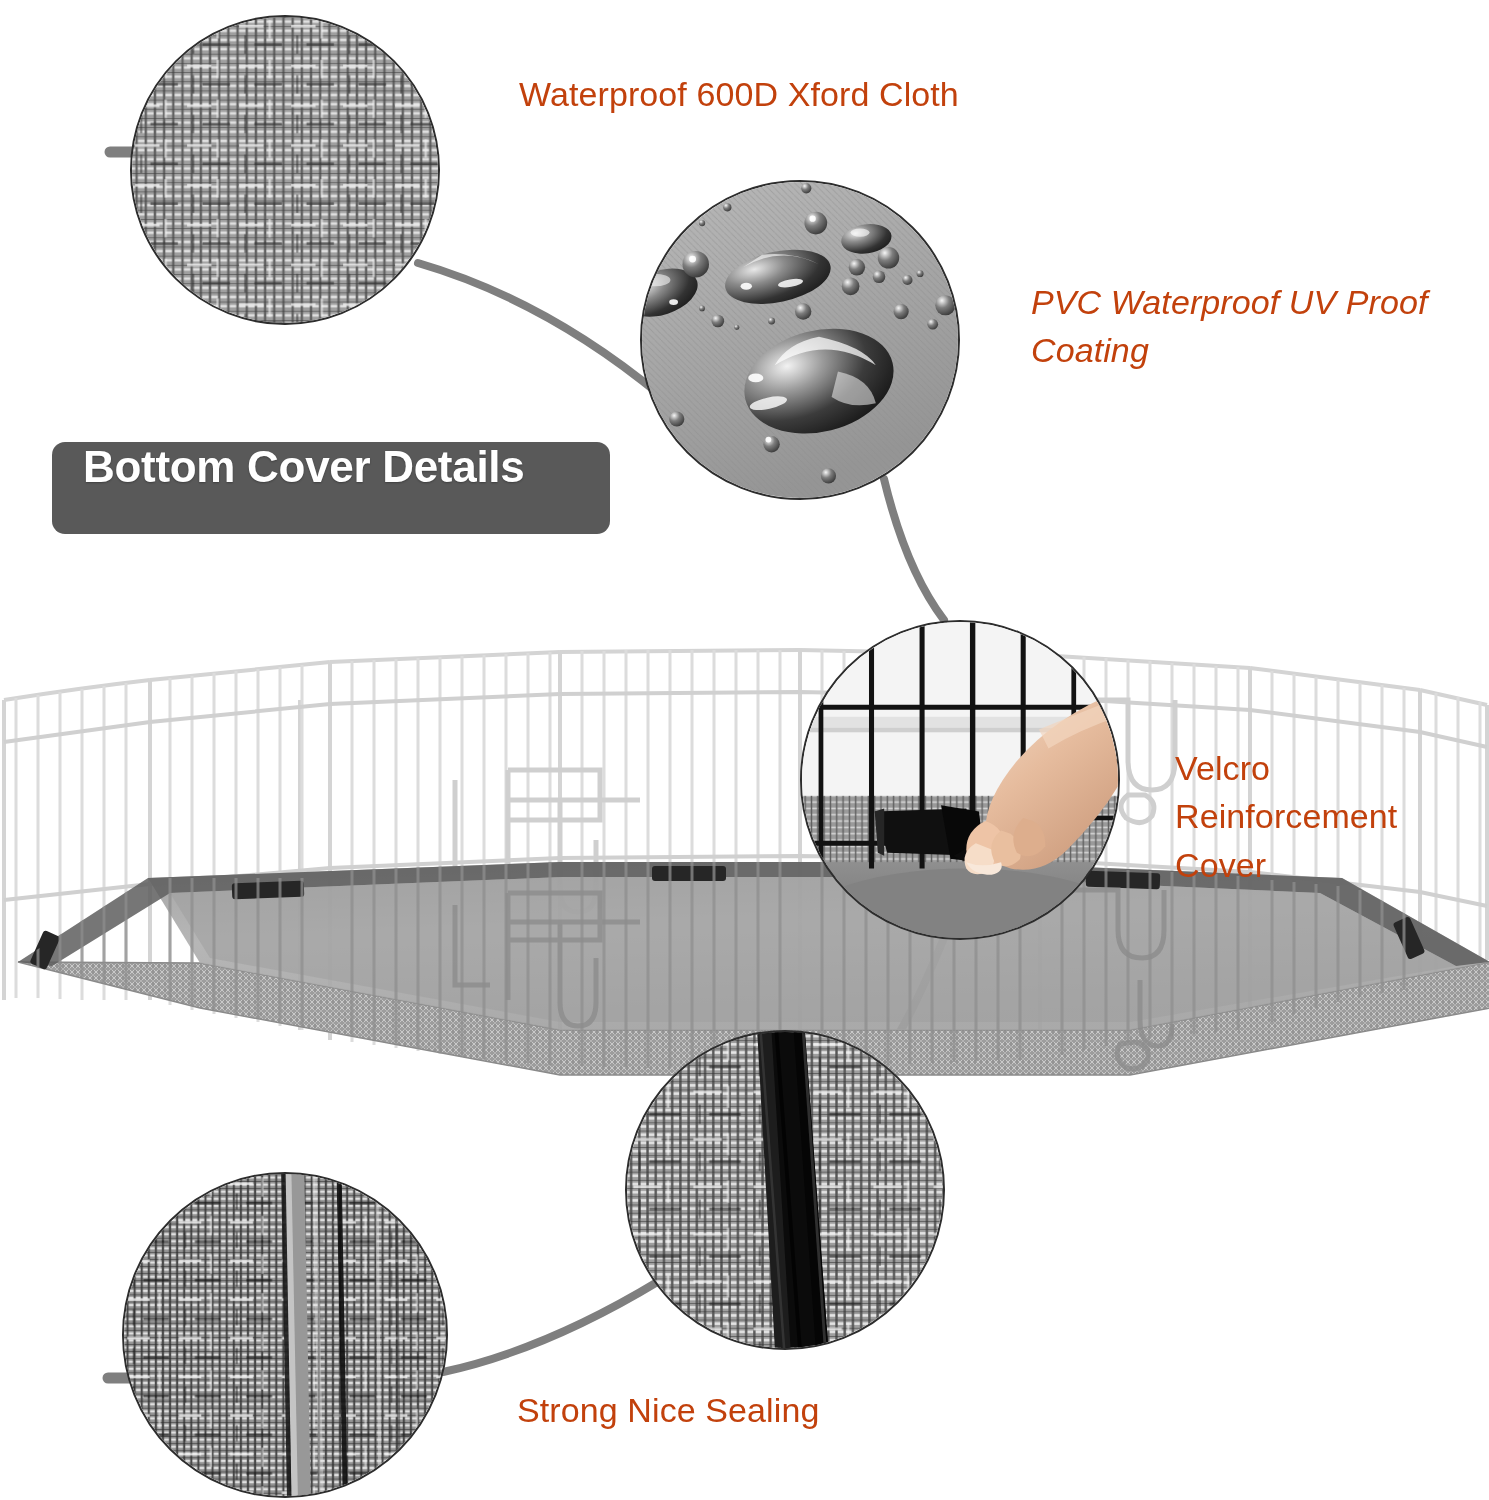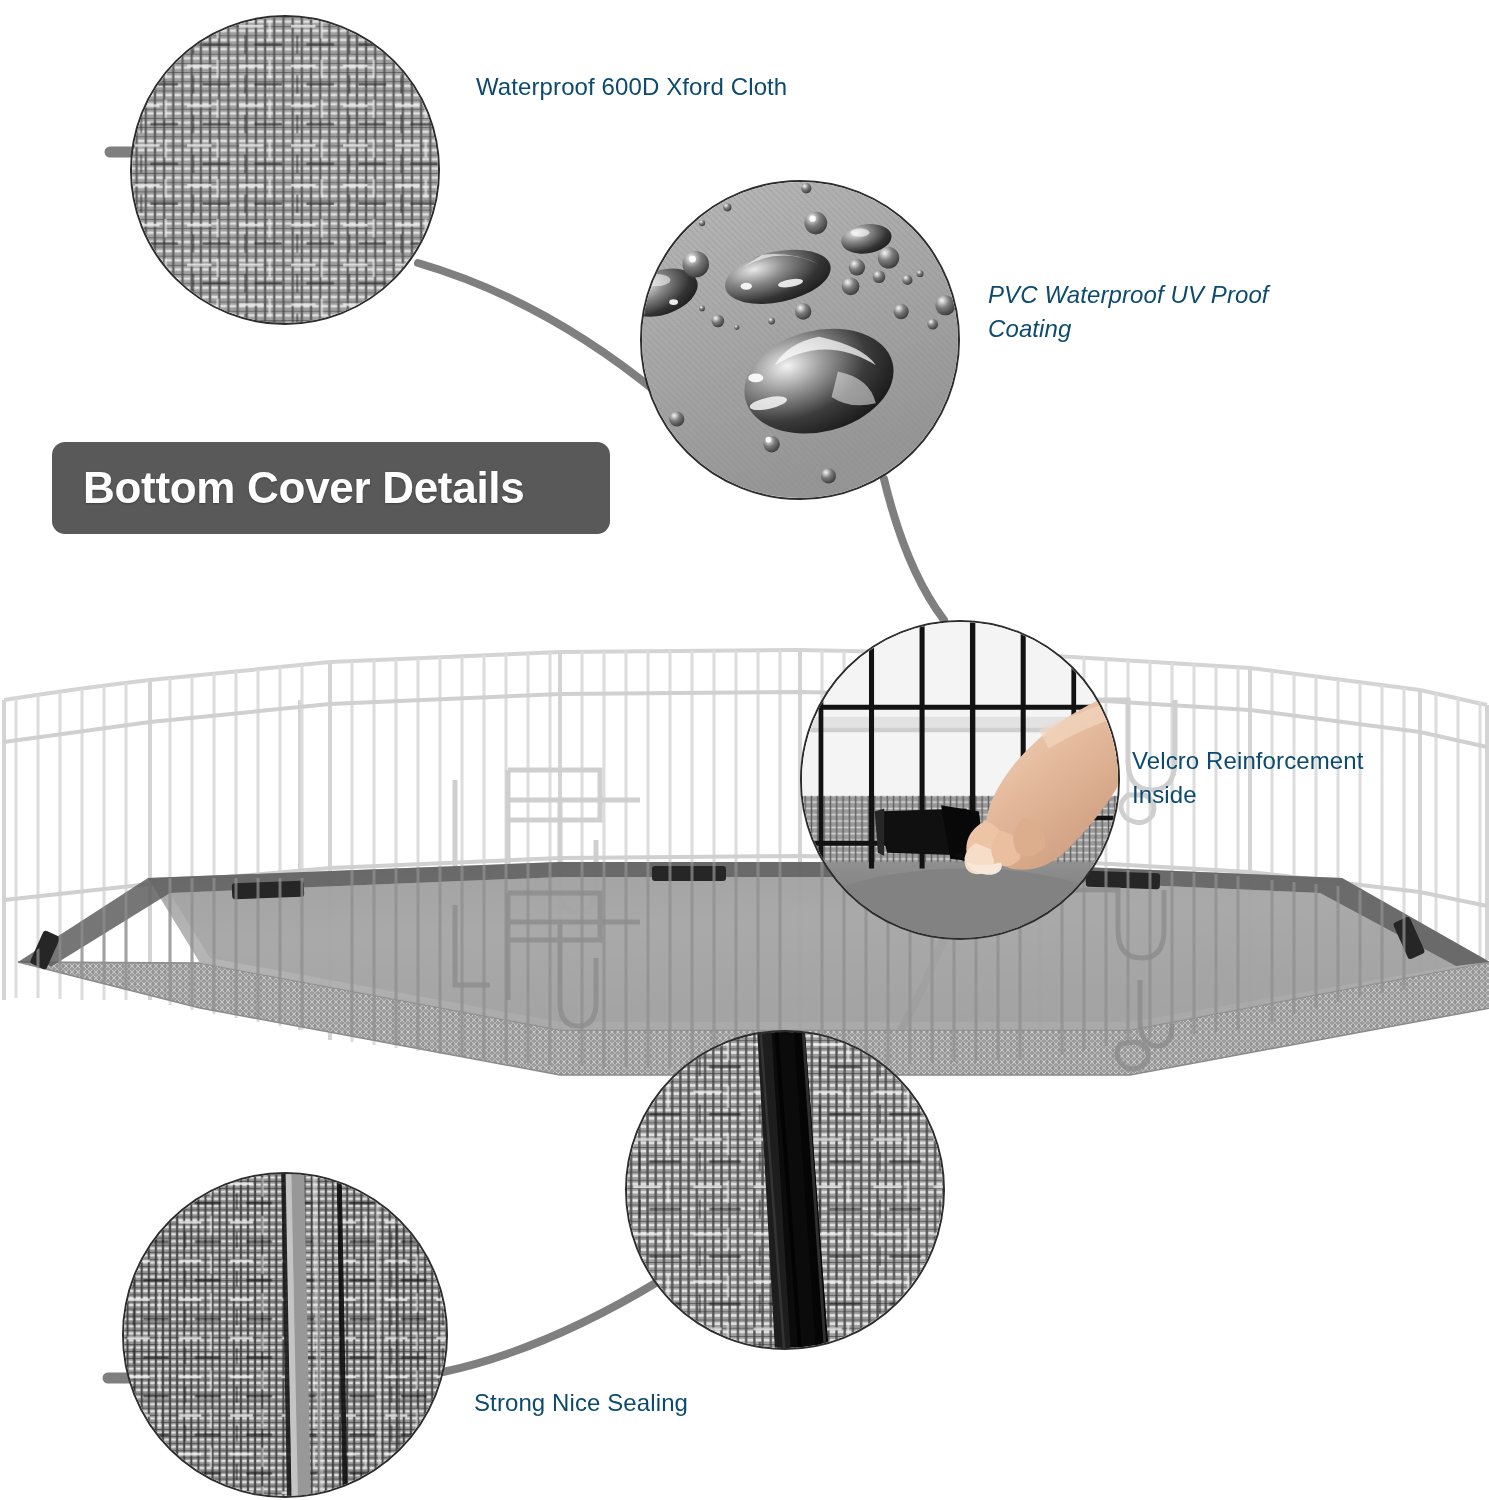--- a/index.html
+++ b/index.html
@@ -33,40 +33,40 @@
     overflow: hidden;
     border: 2px solid #2d2d2d;
     box-sizing: border-box;
     z-index: 5;
   }
   .callout > svg { display: block; width: 100%; height: 100%; }
 
   
   .label {
     position: absolute;
-    color: #0c4a6e;
-    font-size: 24px;
+    color: #c2410c;
+    font-size: 34px;
     line-height: 1.42;
     letter-spacing: 0.1px;
     white-space: pre-line;
     z-index: 6;
+    margin-left: 43px;
   }
 
   
   .banner {
     position: absolute;
     left: 52px;
     top: 442px;
     width: 558px;
     height: 92px;
     background: #595959;
     border-radius: 13px;
     z-index: 6;
     display: flex;
-    align-items: center;
   }
   .banner-text {
     color: #ffffff;
     font-weight: bold;
     font-size: 44px;
     letter-spacing: -0.3px;
     padding-left: 31px;
     text-shadow: 0 1px 2px rgba(0,0,0,0.30);
   }
 </style>
@@ -508,21 +508,21 @@
         <path d="M58 63 Q52 66 52 72 Q52 78 58 78 Q64 77 64 71 Q64 65 58 63 Z" fill="#eec4a6"></path>
         <path d="M55 70 Q50 73 52 78 Q54 81 59 79 Q62 76 60 72 Z" fill="#f6ddc8"></path>
         <path d="M63 66 Q58 70 61 76 Q65 79 69 75 Q70 70 66 67 Z" fill="#e9bf9f"></path>
         <path d="M70 62 Q65 67 68 73 Q73 76 77 71 Q77 65 73 63 Z" fill="#ddae8d"></path>
         <path d="M52 76 Q54 80 60 80 Q64 79 63 76 Q57 78 52 76 Z" fill="#f8e8da"></path>
         <path d="M75 34 Q90 28 100 24 L100 30 Q88 34 78 40 Z" fill="#f2d6bf" opacity="0.7"></path>
       </g>
     </svg>
   </div>
   <div class="label" style="left:1132px; top:744px;">Velcro Reinforcement
-Inside</div>
+Cover</div>
 
   <div class="callout" style="left:625px; top:1030px; width:320px; height:320px;">
     <svg viewBox="0 0 100 100" preserveAspectRatio="none">
       <defs>
         <pattern id="linen2" width="2.6" height="2.6" patternUnits="userSpaceOnUse">
           <rect width="2.6" height="2.6" fill="#9e9e9e"></rect>
           <path d="M0 1.3 H2.6" stroke="#e4e4e4" stroke-width="0.8"></path>
           <path d="M1.3 0 V2.6" stroke="#565656" stroke-width="0.75"></path>
           <path d="M0 0 H2.6" stroke="#323232" stroke-width="0.32"></path>
         </pattern>

